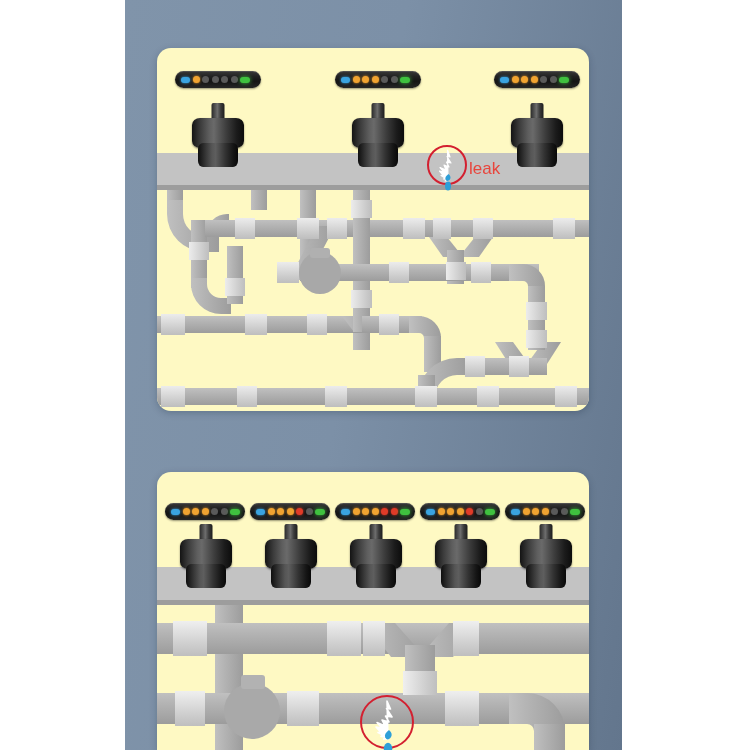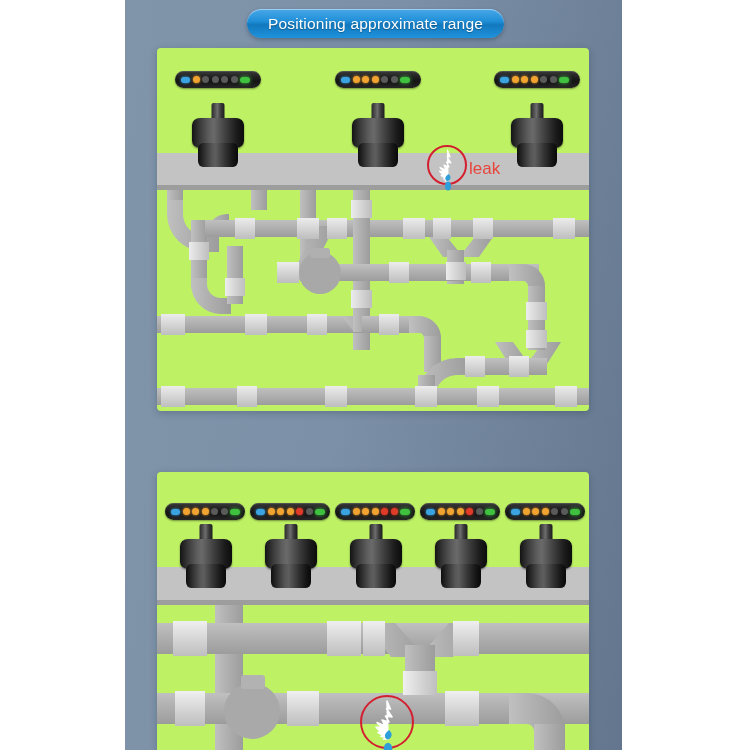--- a/index.html
+++ b/index.html
@@ -32,22 +32,22 @@
     text-shadow:0 1px 1px rgba(0,0,0,.30);
     padding:0 18px;
     box-sizing:border-box;
   }
   #pill1{left:247px;top:9px;width:257px;height:29px;}
   #pill2{left:192px;top:433px;width:367px;height:29px;}
 
   
   .panel{
     position:absolute;
-    background:#bef264;
-    border-radius:4px;
+    background:#fef9c3;
+    border-radius:14px;
     overflow:hidden;
     box-shadow:0 2px 7px rgba(20,35,55,.25);
   }
   #panel1{left:157px;top:48px;width:432px;height:363px;}
   #panel2{left:157px;top:472px;width:432px;height:278px;border-bottom-left-radius:0;border-bottom-right-radius:0;}
 
   
   .ground{position:absolute;left:0;width:100%;background:#c3c3c3;}
   .ground-edge{position:absolute;left:0;width:100%;height:5px;background:#9d9d9d;}
 
@@ -98,21 +98,20 @@
 
   svg{display:block;}
 </style>
 </head>
 <body>
 
 <div id="stage">
 
   <div class="bg-band"></div>
 
-  <div class="pill" id="pill1">Positioning approximate range</div>
 
   <div class="panel" id="panel1">
 
     <div class="ground" style="top:105px;height:32px;"></div>
     <div class="ground-edge" style="top:137px;"></div>
 
     <div class="ledbar" style="left:18px;top:23px;width:86px;">
       <span class="led lead" style="background:#3aa3e0;box-shadow:0 0 3px #3aa3e0;"></span>
       <span class="led" style="background:#f0a331;box-shadow:0 0 3px #f0a331;"></span>
       <span class="led" style="background:#5a5a5a;"></span>

